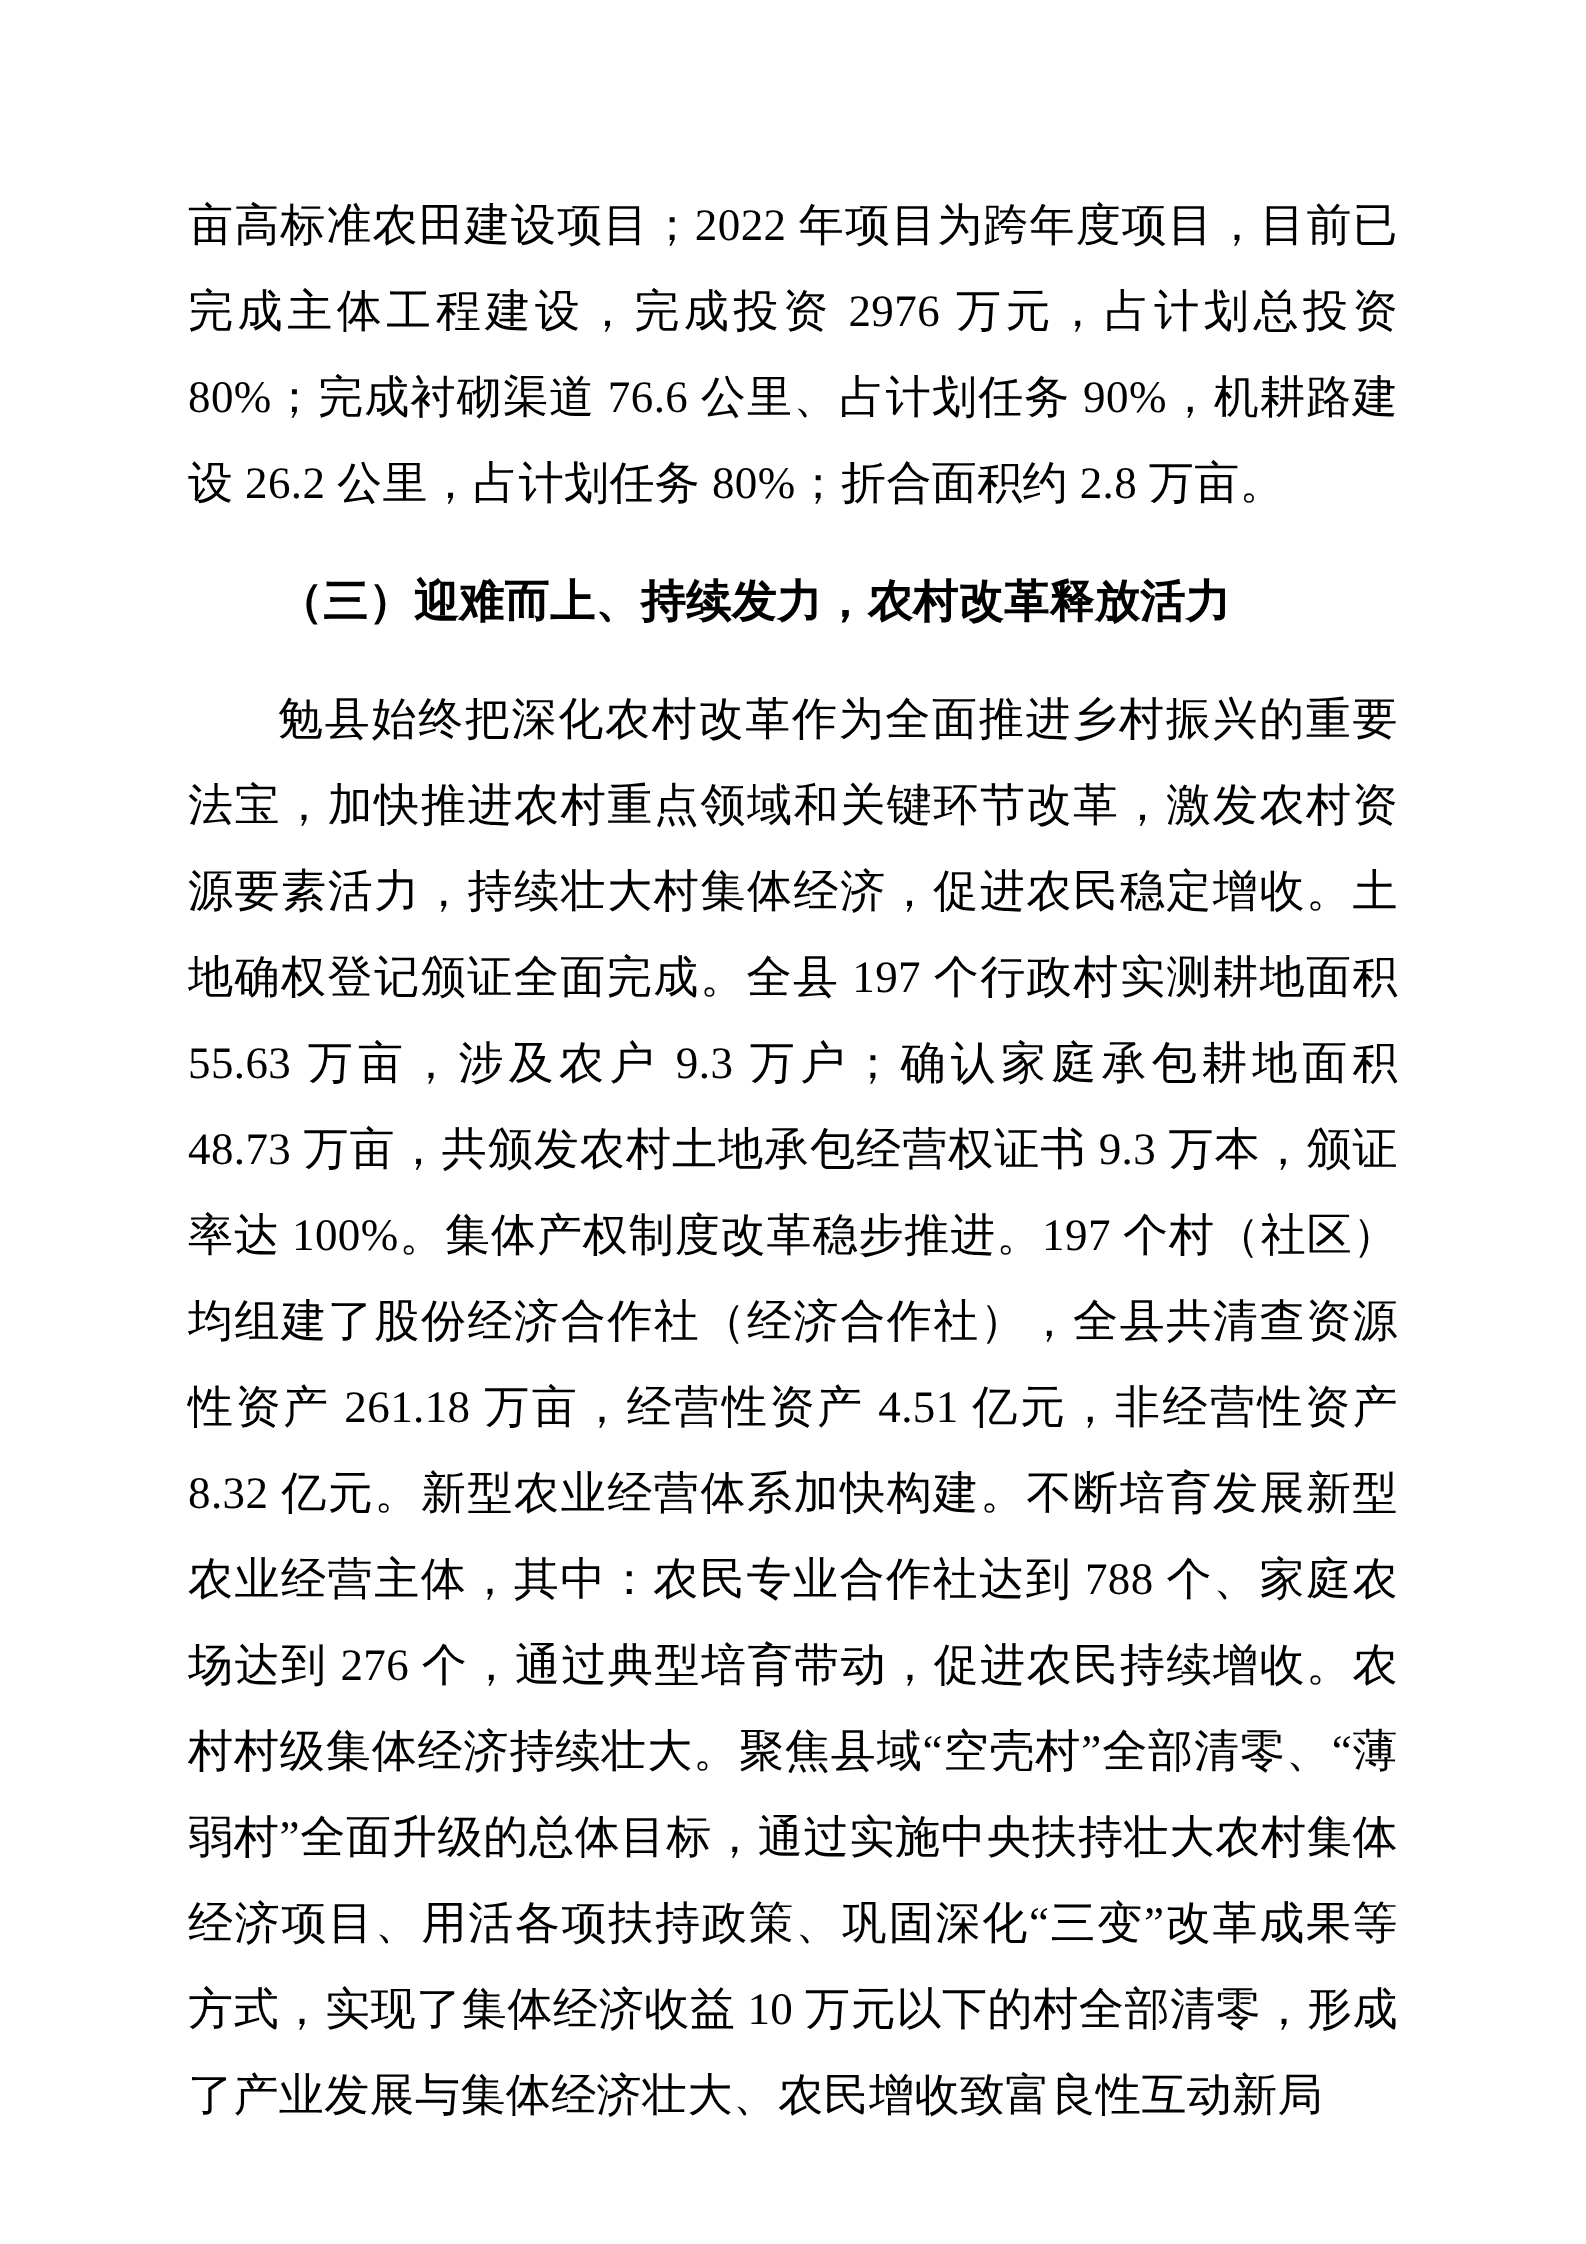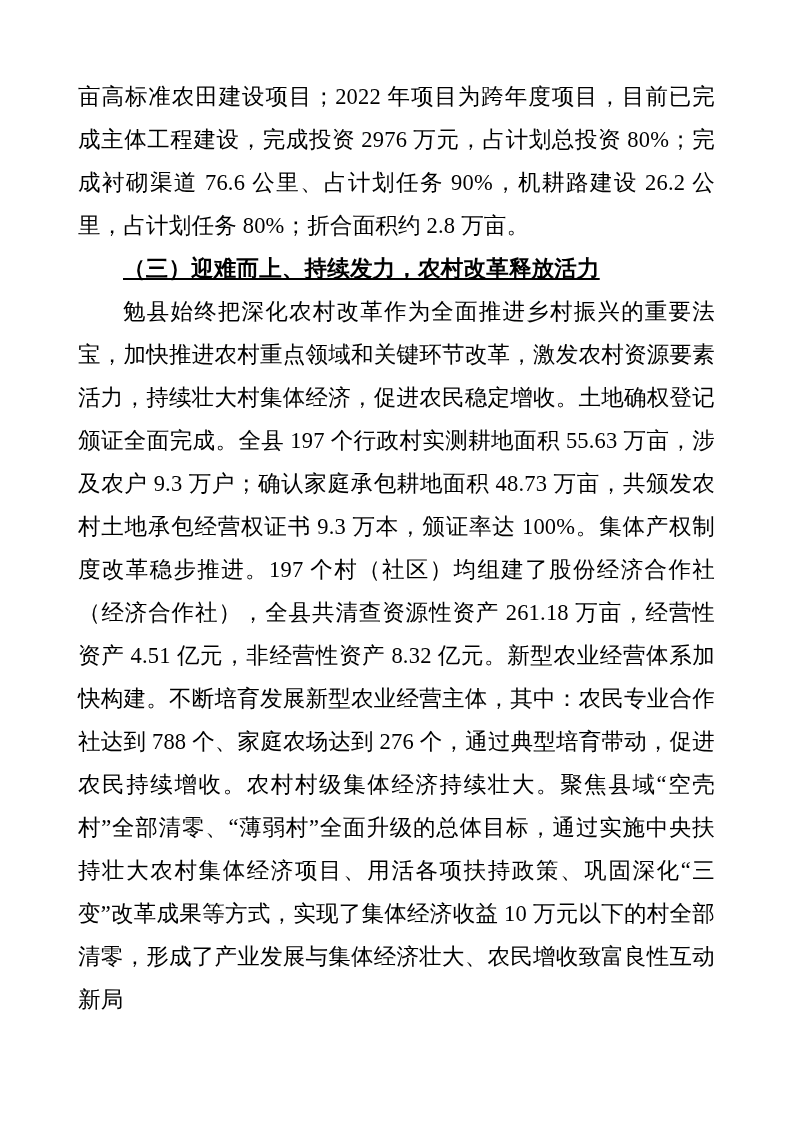--- a/index.html
+++ b/index.html
@@ -23,36 +23,35 @@
     background: #ffffff;
   }
   .doc-body {
     font-size: 22.5px;
     line-height: 43px;
     text-align: justify;
     text-justify: inter-ideograph;
     letter-spacing: 0.2px;
   }
   p {
-    margin: 0;
+    margin: 16px;
     padding: 0;
   }
   .para {
     text-indent: 2em;
   }
   .para-flush {
     text-indent: 0;
   }
   .bold {
     font-weight: bold;
   }
   .heading {
     text-indent: 2em;
     font-weight: bold;
-    text-decoration: underline;
   }
 </style>
 </head>
 <body>
 
 <div class="page">
   <div class="doc-body">
 
     <p class="para para-flush">亩高标准农田建设项目；2022 年项目为跨年度项目，目前已完成主体工程建设，完成投资 2976 万元，占计划总投资 80%；完成衬砌渠道 76.6 公里、占计划任务 90%，机耕路建设 26.2 公里，占计划任务 80%；折合面积约 2.8 万亩。</p>
 

